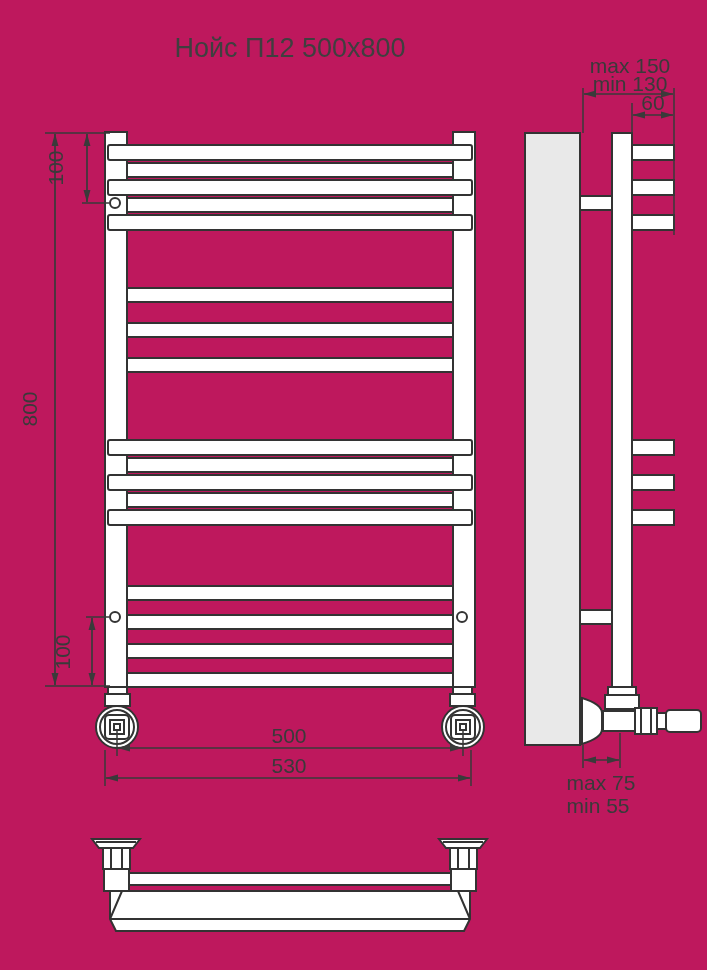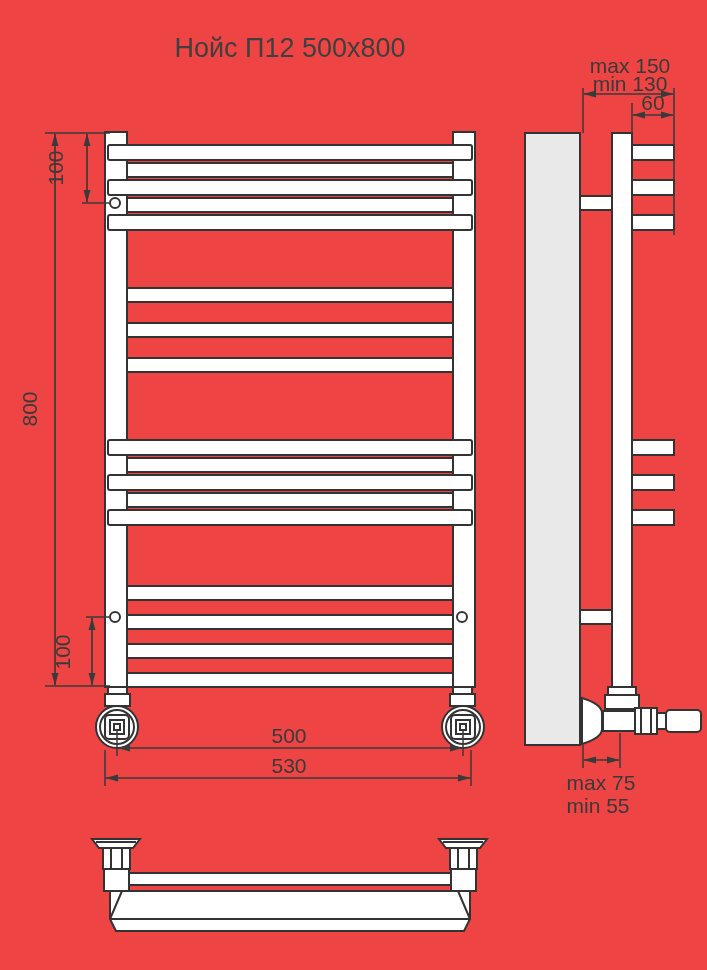--- a/index.html
+++ b/index.html
@@ -1,16 +1,16 @@
 <!DOCTYPE html>
 <html><head>
 <meta charset="utf-8">
 <style>
   html,body{margin:0;padding:0;background:#ffffff;}
-  .page{position:relative;width:707px;height:970px;background:#ef4444;overflow:hidden;
+  .page{position:relative;width:707px;height:970px;background:#be185d;overflow:hidden;
         font-family:"Liberation Sans", sans-serif;}
   svg{position:absolute;left:0;top:0;}
   text{fill:#3a3a3a;}
   .dimtxt{font-size:21px;}
   .titletxt{font-size:27px;fill:#3f3f3f;}
   .ln{stroke:#333;stroke-width:2;fill:none;}
   .fw{stroke:#333;stroke-width:2;fill:#ffffff;}
   .wall{stroke:#333;stroke-width:2;fill:#e9e9e9;}
   .dim{stroke:#3a3a3a;stroke-width:1.7;fill:none;}
   .ext{stroke:#3a3a3a;stroke-width:1.5;fill:none;}

